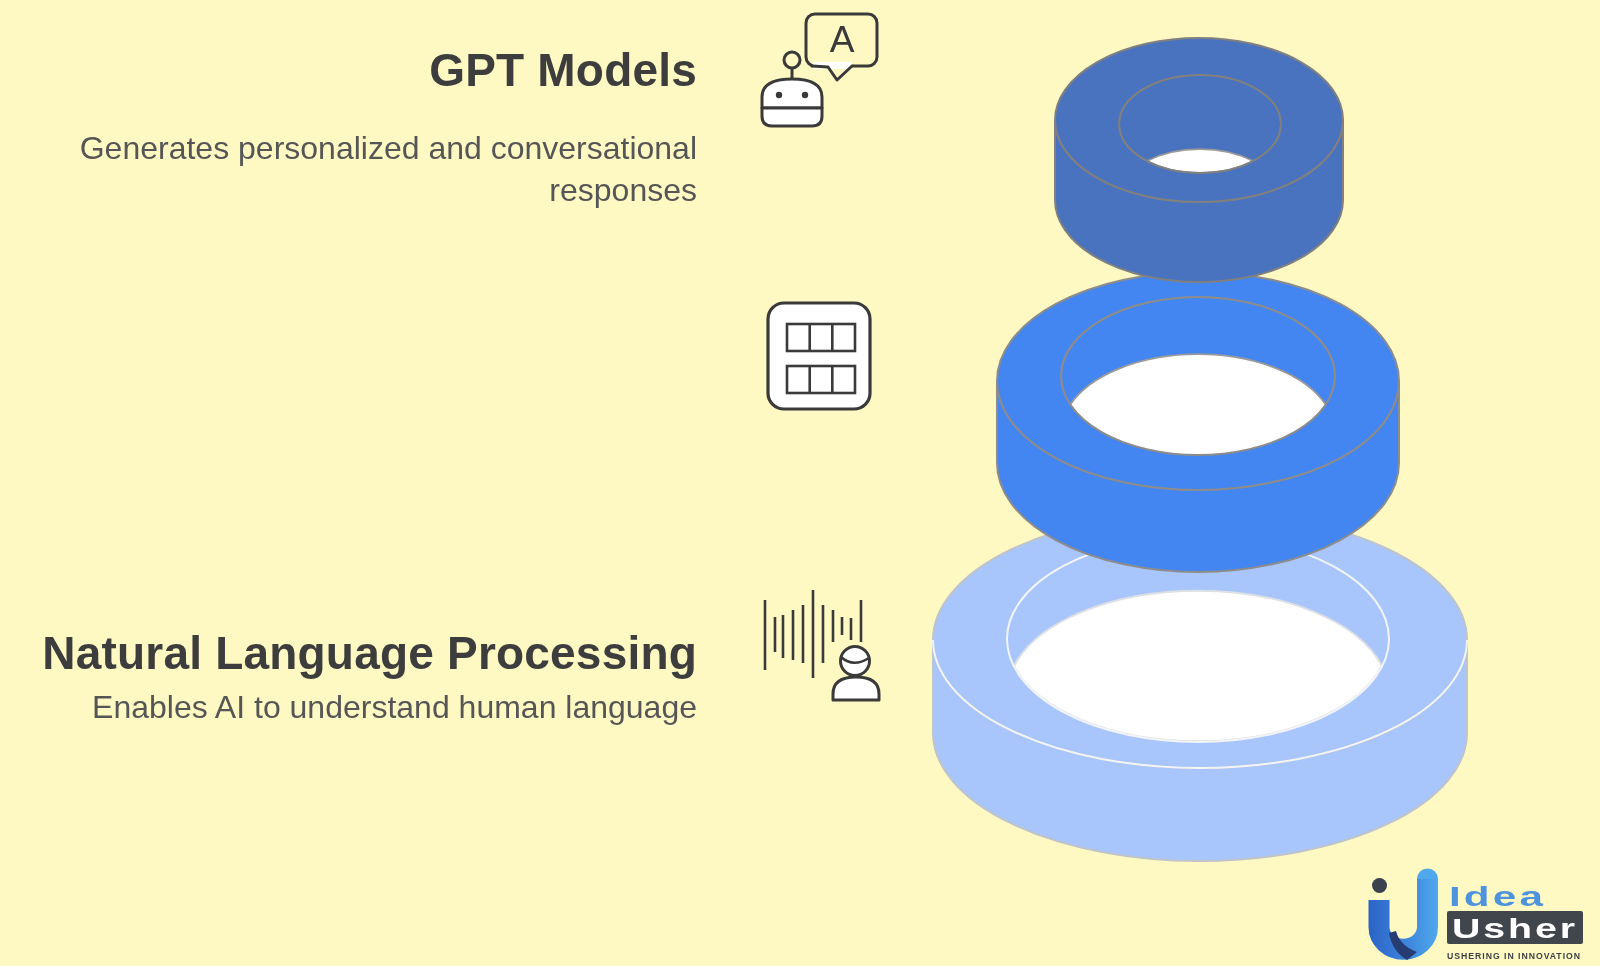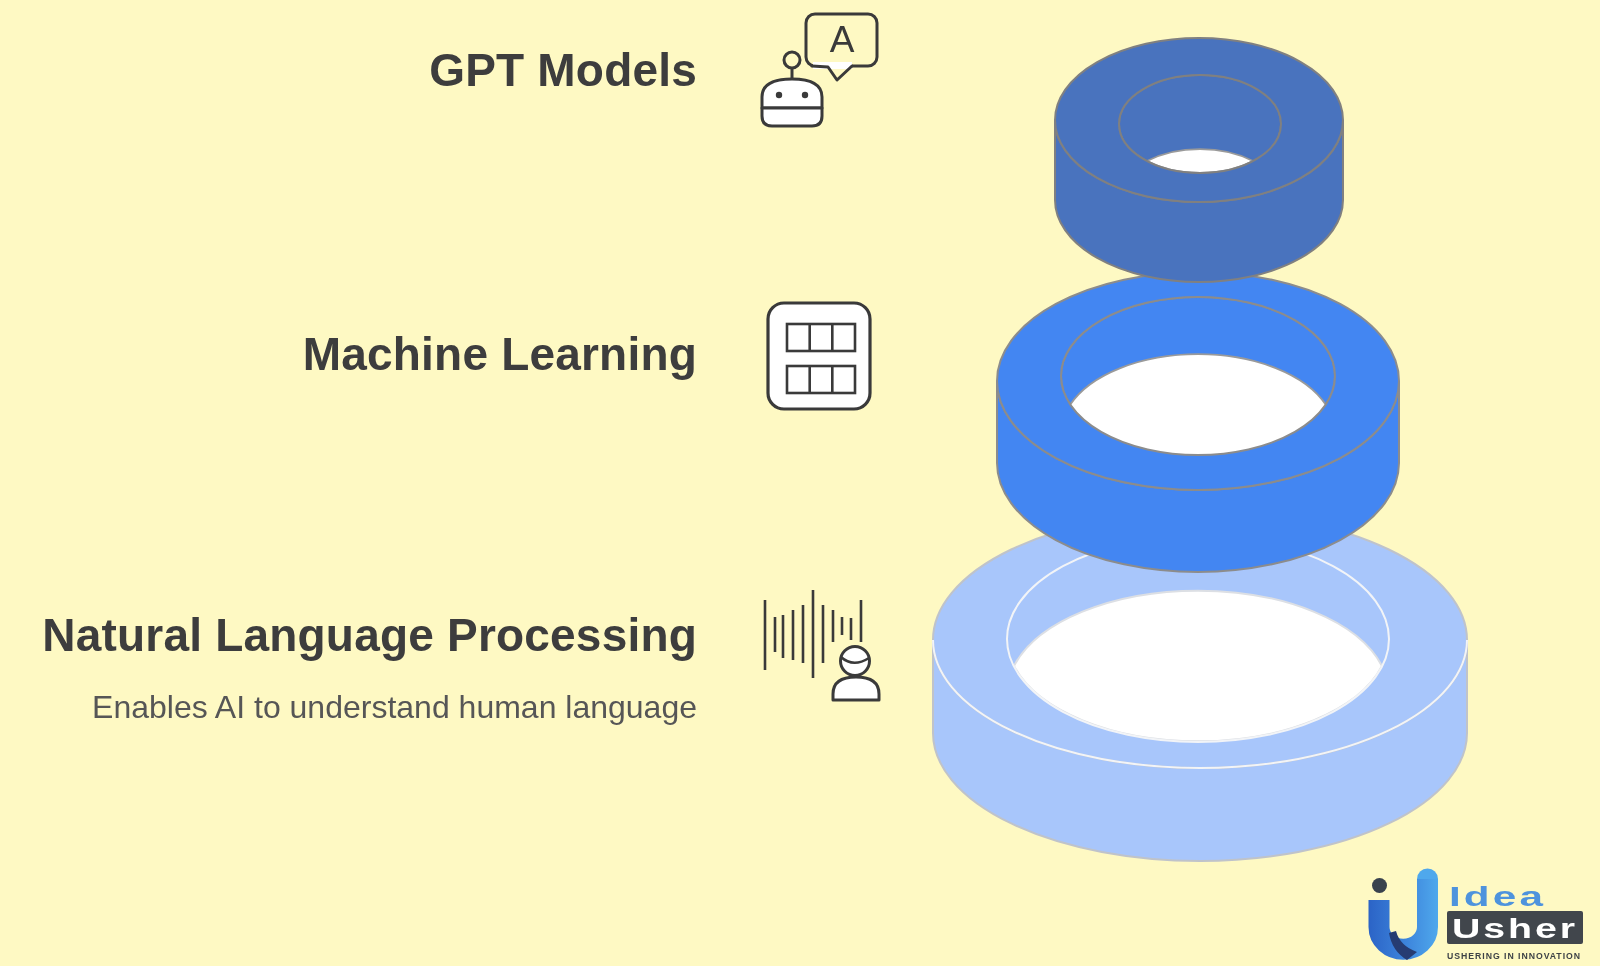--- a/index.html
+++ b/index.html
@@ -6,36 +6,36 @@
   body{width:1600px;height:966px;background:#ffffff;overflow:hidden;
        font-family:"Liberation Sans",sans-serif;position:relative;}
   .canvas{position:absolute;inset:0;width:1600px;height:966px;background:#fef9c3;padding-left:12px;}
   .sec-title{position:absolute;left:0;right:915px;text-align:right;
              font-weight:bold;font-size:46px;line-height:1.1;color:#3D3D3D;
              letter-spacing:.2px;white-space:nowrap;}
   .sec-desc{position:absolute;left:0;right:915px;text-align:right;
             font-weight:400;font-size:32px;line-height:1.32;color:#565656;}
   .t1{top:45px;}  .d1{top:127px;}
   .t2{top:329px;} .d2{top:419px;}
-  .t3{top:610px;} .d3{top:686px;}
+  .t3{top:628px;} .d3{top:686px;}
   .icon{position:absolute;}
   .icon-robot{left:735px;top:5px;}
   .icon-grid{left:760px;top:295px;}
   .icon-voice{left:735px;top:575px;}
   .rings{position:absolute;left:900px;top:20px;}
   .logo{position:absolute;left:1340px;top:855px;}
 </style>
 </head>
 <body>
 
 <div class="canvas">
 
   <div class="sec-title t1">GPT Models</div>
+  <div class="sec-desc d1">Generates personalized and conversational responses</div>
 
-  <div class="sec-title t2">Machine Learning</div>
 
   <div class="sec-title t3">Natural Language Processing</div>
   <div class="sec-desc d3">Enables AI to understand human language</div>
 
   <svg class="icon icon-robot" width="150" height="130" viewBox="735 5 150 130">
     <g fill="none" stroke="#3A3A3A" stroke-width="3">
       <rect x="806" y="14" width="71" height="52" rx="9"></rect>
       <rect x="813" y="62" width="39" height="7" fill="#ffffff" stroke="none"></rect>
       <path d="M 812 66 L 828 67 L 837 80 L 852 66" stroke-linejoin="round" stroke-linecap="round"></path>
       <circle cx="792" cy="60" r="8"></circle>

